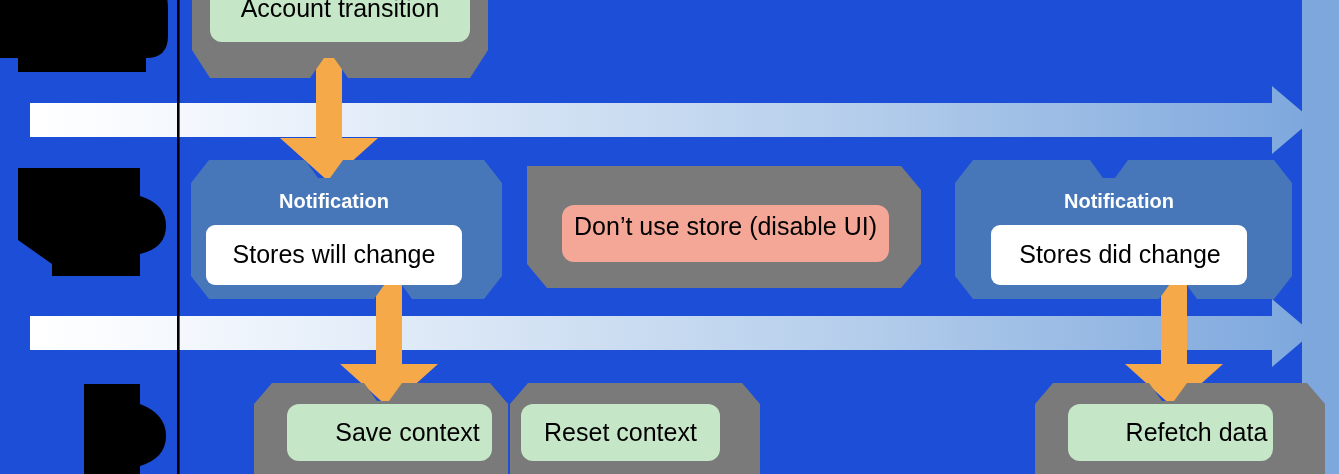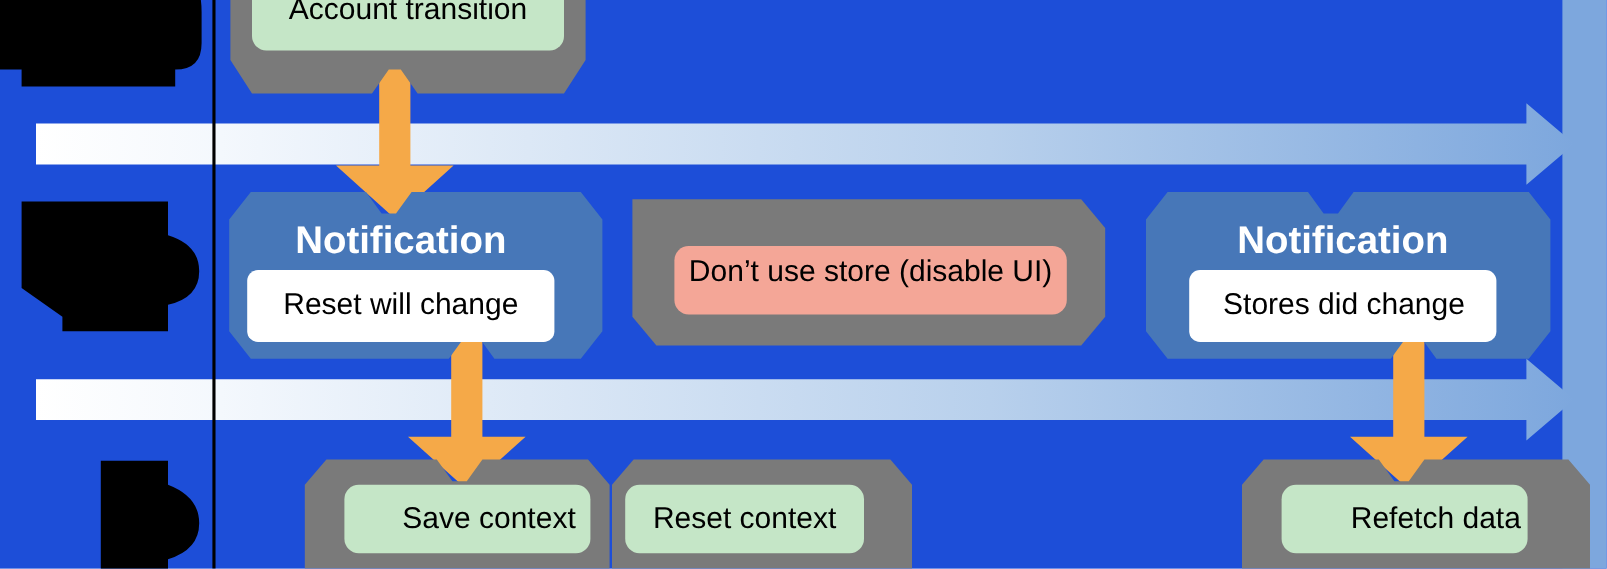--- a/index.html
+++ b/index.html
@@ -33,21 +33,21 @@
     color: #000000;
     font-family: "Liberation Sans", sans-serif;
     font-size: 25px;
     line-height: 1.1;
     white-space: nowrap;
     pointer-events: none;
   }
   .lbl.hdr {
     color: #ffffff;
     font-weight: bold;
-    font-size: 32px;
+    font-size: 20px;
   }
 </style>
 </head>
 <body>
 
 <div id="stage">
 
   <svg class="layer" viewBox="0 0 1339 474">
     <defs>
       <linearGradient id="bandGrad" x1="0" y1="0" x2="1" y2="0">
@@ -125,21 +125,21 @@
     <g>
       <path fill="#7a7a7a" d="M 1035 404 L 1053 383 L 1149 383 L 1162 401 L 1174 401 L 1187 383 L 1307 383
                L 1325 404 L 1325 474 L 1035 474 Z"></path>
       <rect x="1068" y="404" width="205" height="57" rx="12" ry="12" fill="#c5e6c7"></rect>
     </g>
   </svg>
 
   <div class="lbl" style="left:210px; top:-24px; width:260px; height:66px;">Account transition</div>
 
   <div class="lbl hdr" style="left:206px; top:184px; width:256px; height:34px;">Notification</div>
-  <div class="lbl" style="left:206px; top:225px; width:256px; height:60px;">Reset will change</div>
+  <div class="lbl" style="left:206px; top:225px; width:256px; height:60px;">Stores will change</div>
 
   <div class="lbl" style="left:562px; top:205px; width:327px; height:43px;">Don’t use store (disable UI)</div>
 
   <div class="lbl hdr" style="left:991px; top:184px; width:256px; height:34px;">Notification</div>
   <div class="lbl" style="left:992px; top:225px; width:256px; height:60px;">Stores did change</div>
 
   <div class="lbl" style="left:305px; top:404px; width:205px; height:57px;">Save context</div>
   <div class="lbl" style="left:521px; top:404px; width:199px; height:57px;text-align:center;">Reset context</div>
 
   <div class="lbl" style="left:1094px; top:404px; width:205px; height:57px;">Refetch data</div>

